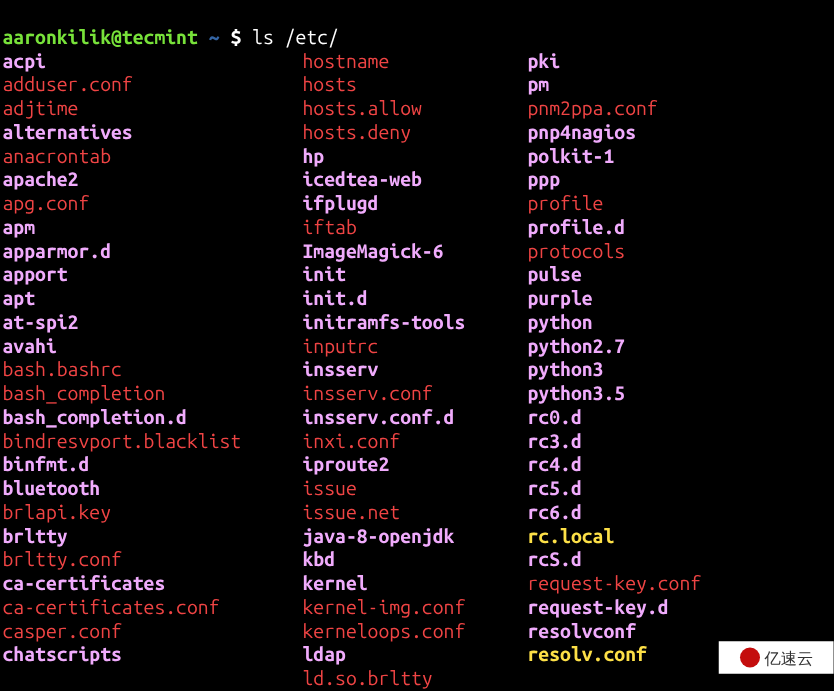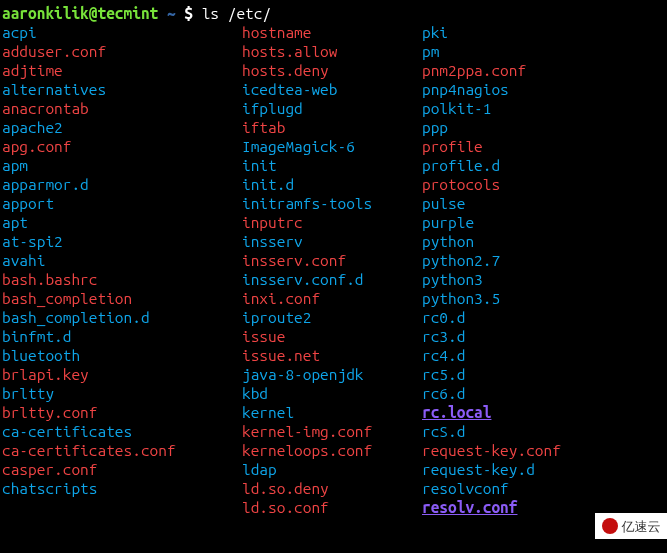--- a/index.html
+++ b/index.html
@@ -8,39 +8,39 @@
     background: #000000;
     font-family: "Ubuntu Mono", "DejaVu Sans Mono", "Consolas", monospace;
     font-size: 15.5px;
     line-height: 19px;
     width: 667px;
     height: 553px;
     box-sizing: border-box;
     position: relative;
     overflow: hidden;
   }
-  .prompt-line { white-space: pre; }
+  .prompt-line { white-space: pre; margin-top: 16px; }
   .user { color: #78e23a; font-weight: bold; }
   .tilde { color: #3465a4; font-weight: bold; }
   .dollar { color: #ffffff; font-weight: bold; }
   .cmd { color: #ffffff; }
   .listing { display: flex; }
   .col { display: flex; flex-direction: column; }
   .col1 { width: 240px; }
   .col2 { width: 180px; }
   .col3 { width: 200px; }
   .entry { white-space: pre; }
-  .dir { color: #0ea5e9; font-weight: normal; }
+  .dir { color: #f0abfc; font-weight: bold; }
   .file { color: #ef4444; }
-  .link { color: #8b5cf6; font-weight: bold; text-decoration: underline; }
+  .link { color: #fde047; font-weight: bold; }
   .badge {
     position: absolute;
     right: 0;
     bottom: 14px;
-    width: 72px;
+    width: 92px;
     height: 26px;
     background: #ffffff;
     display: flex;
     align-items: center;
     justify-content: center;
     box-shadow: -1px -1px 2px rgba(0,0,0,0.2);
   }
   .badge-circle {
     width: 16px; height: 16px; border-radius: 50%;
     background: #c40d0d; display:inline-block; margin-right:4px;
@@ -63,34 +63,37 @@
       <span class="entry file">apg.conf</span>
       <span class="entry dir">apm</span>
       <span class="entry dir">apparmor.d</span>
       <span class="entry dir">apport</span>
       <span class="entry dir">apt</span>
       <span class="entry dir">at-spi2</span>
       <span class="entry dir">avahi</span>
       <span class="entry file">bash.bashrc</span>
       <span class="entry file">bash_completion</span>
       <span class="entry dir">bash_completion.d</span>
+      <span class="entry file">bindresvport.blacklist</span>
       <span class="entry dir">binfmt.d</span>
       <span class="entry dir">bluetooth</span>
       <span class="entry file">brlapi.key</span>
       <span class="entry dir">brltty</span>
       <span class="entry file">brltty.conf</span>
       <span class="entry dir">ca-certificates</span>
       <span class="entry file">ca-certificates.conf</span>
       <span class="entry file">casper.conf</span>
       <span class="entry dir">chatscripts</span>
     </div>
   <div class="col col2" id="col1">
       <span class="entry file">hostname</span>
+      <span class="entry file">hosts</span>
       <span class="entry file">hosts.allow</span>
       <span class="entry file">hosts.deny</span>
+      <span class="entry dir">hp</span>
       <span class="entry dir">icedtea-web</span>
       <span class="entry dir">ifplugd</span>
       <span class="entry file">iftab</span>
       <span class="entry dir">ImageMagick-6</span>
       <span class="entry dir">init</span>
       <span class="entry dir">init.d</span>
       <span class="entry dir">initramfs-tools</span>
       <span class="entry file">inputrc</span>
       <span class="entry dir">insserv</span>
       <span class="entry file">insserv.conf</span>
@@ -98,21 +101,21 @@
       <span class="entry file">inxi.conf</span>
       <span class="entry dir">iproute2</span>
       <span class="entry file">issue</span>
       <span class="entry file">issue.net</span>
       <span class="entry dir">java-8-openjdk</span>
       <span class="entry dir">kbd</span>
       <span class="entry dir">kernel</span>
       <span class="entry file">kernel-img.conf</span>
       <span class="entry file">kerneloops.conf</span>
       <span class="entry dir">ldap</span>
-      <span class="entry file">ld.so.deny</span>
+      <span class="entry file">ld.so.brltty</span>
       <span class="entry file">ld.so.conf</span>
     </div>
   <div class="col col3" id="col2">
       <span class="entry dir">pki</span>
       <span class="entry dir">pm</span>
       <span class="entry file">pnm2ppa.conf</span>
       <span class="entry dir">pnp4nagios</span>
       <span class="entry dir">polkit-1</span>
       <span class="entry dir">ppp</span>
       <span class="entry file">profile</span>

